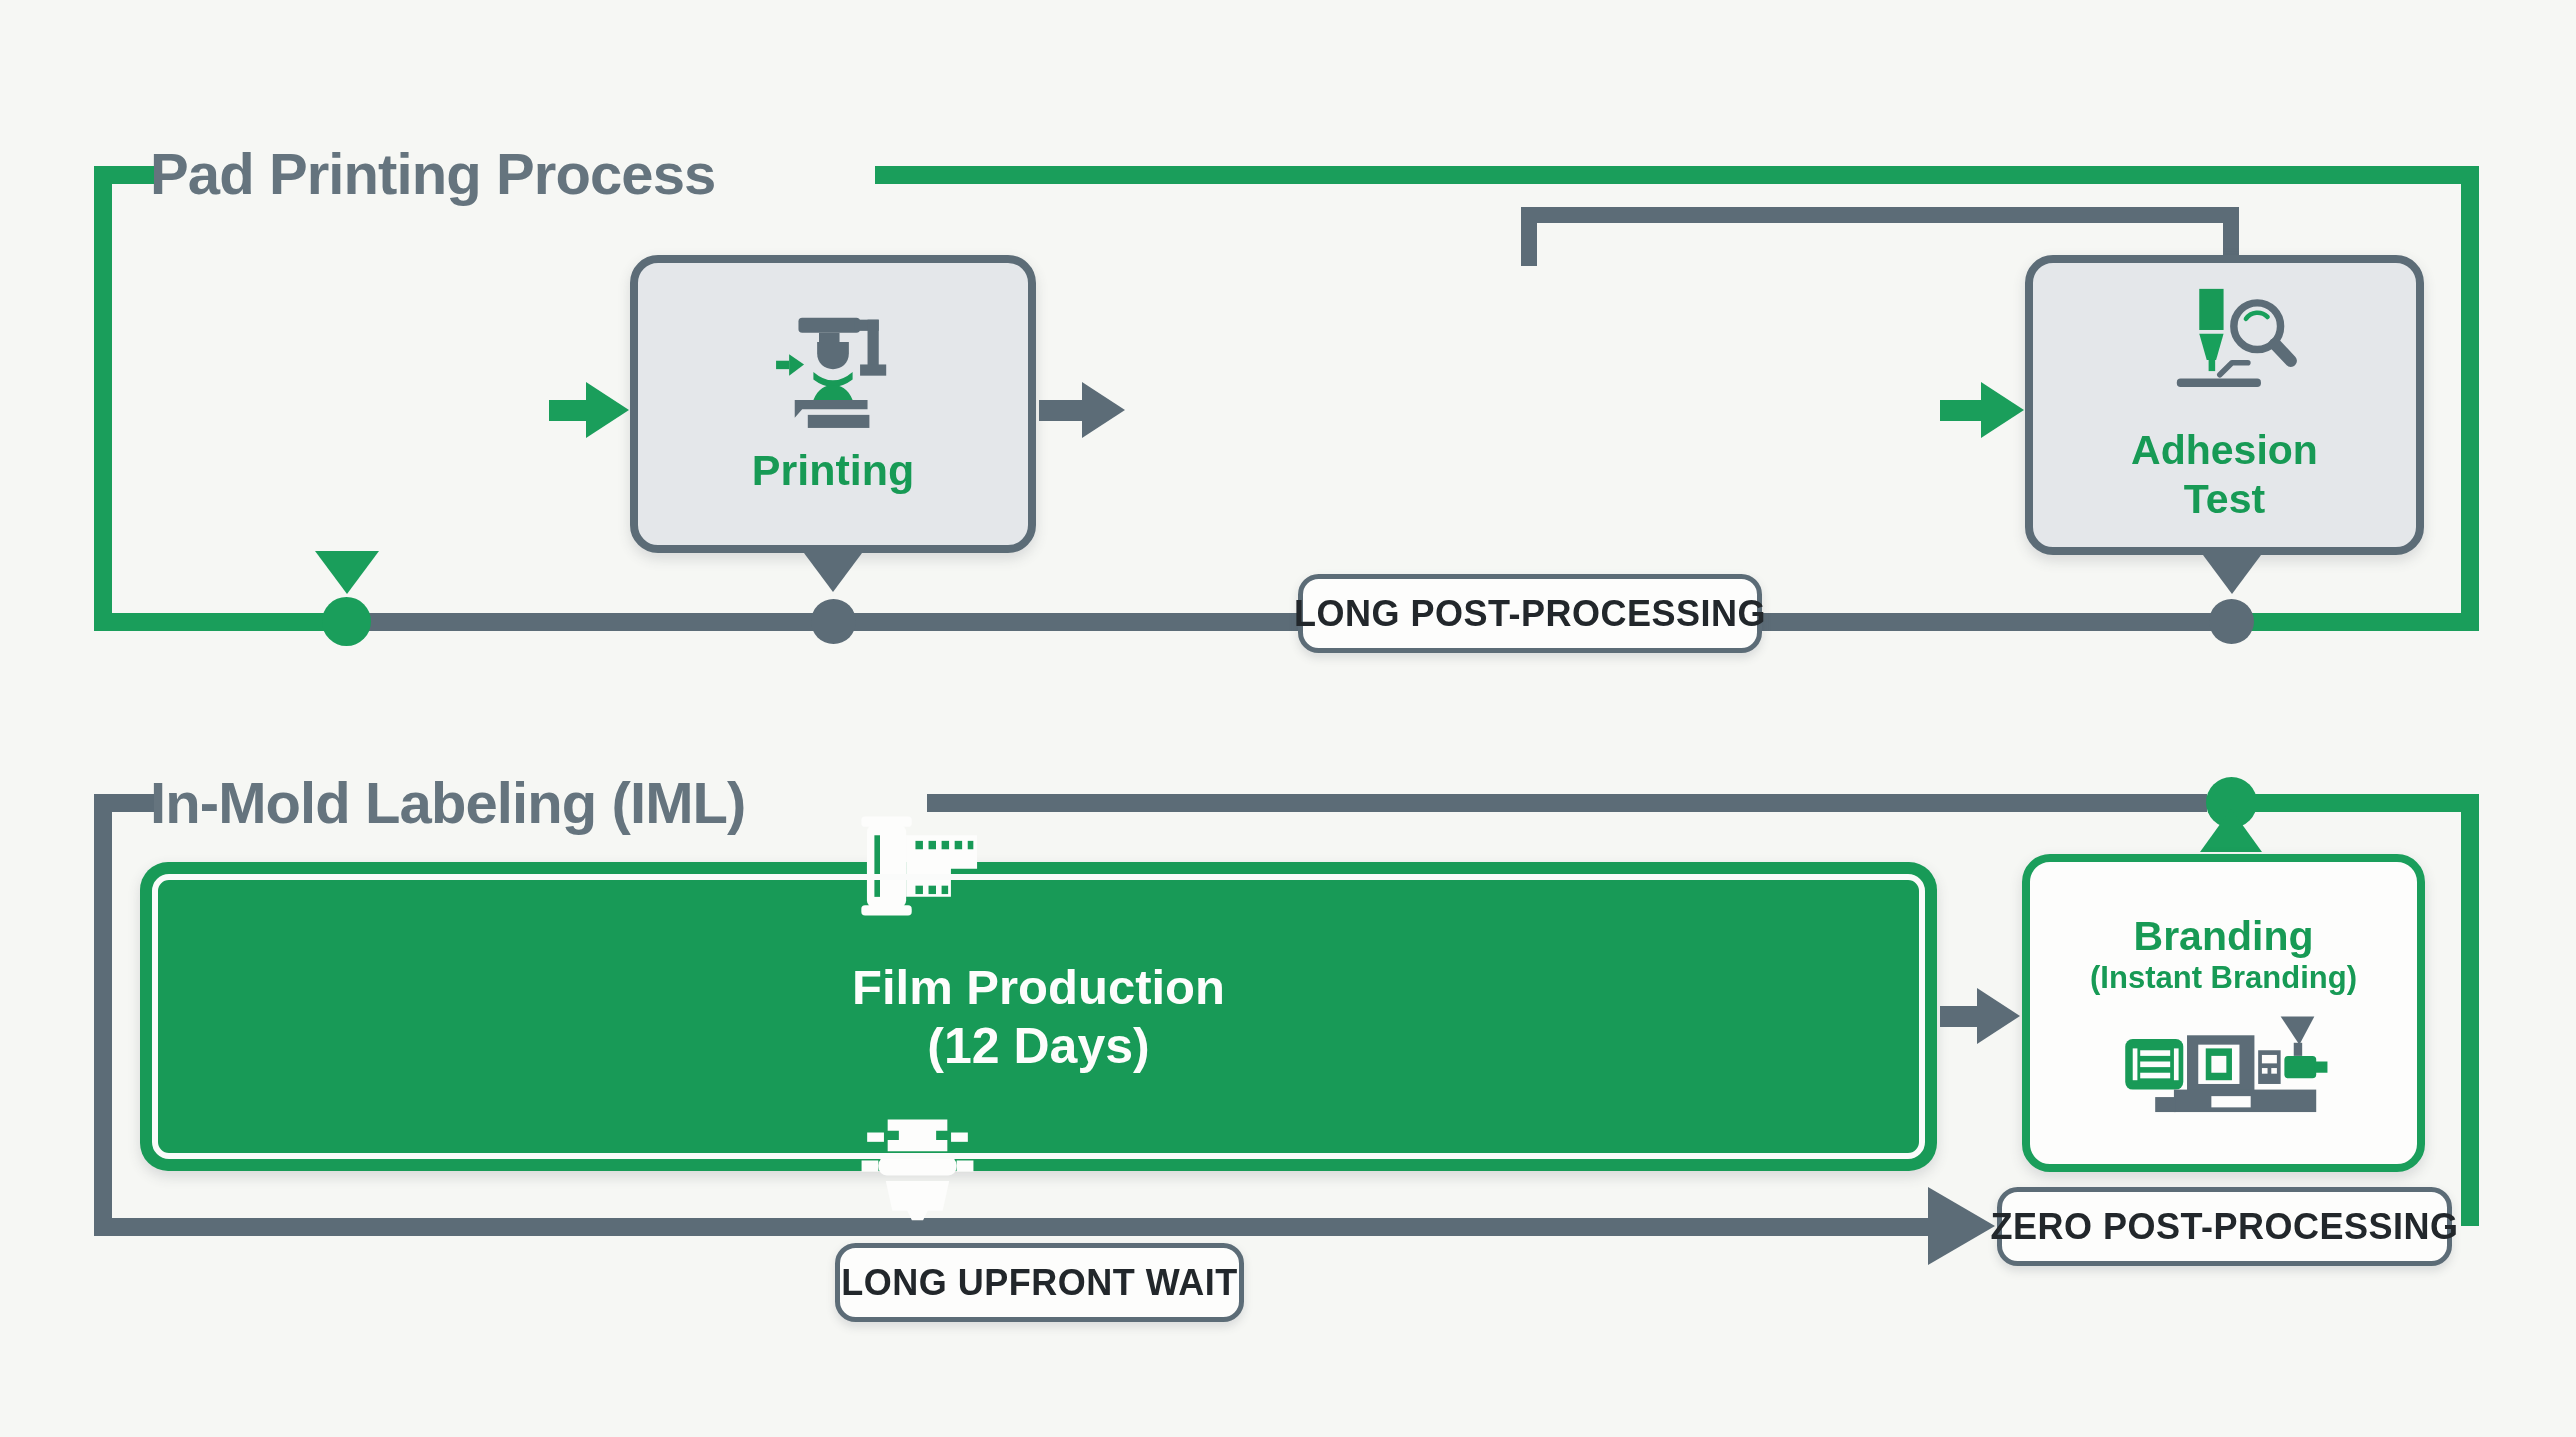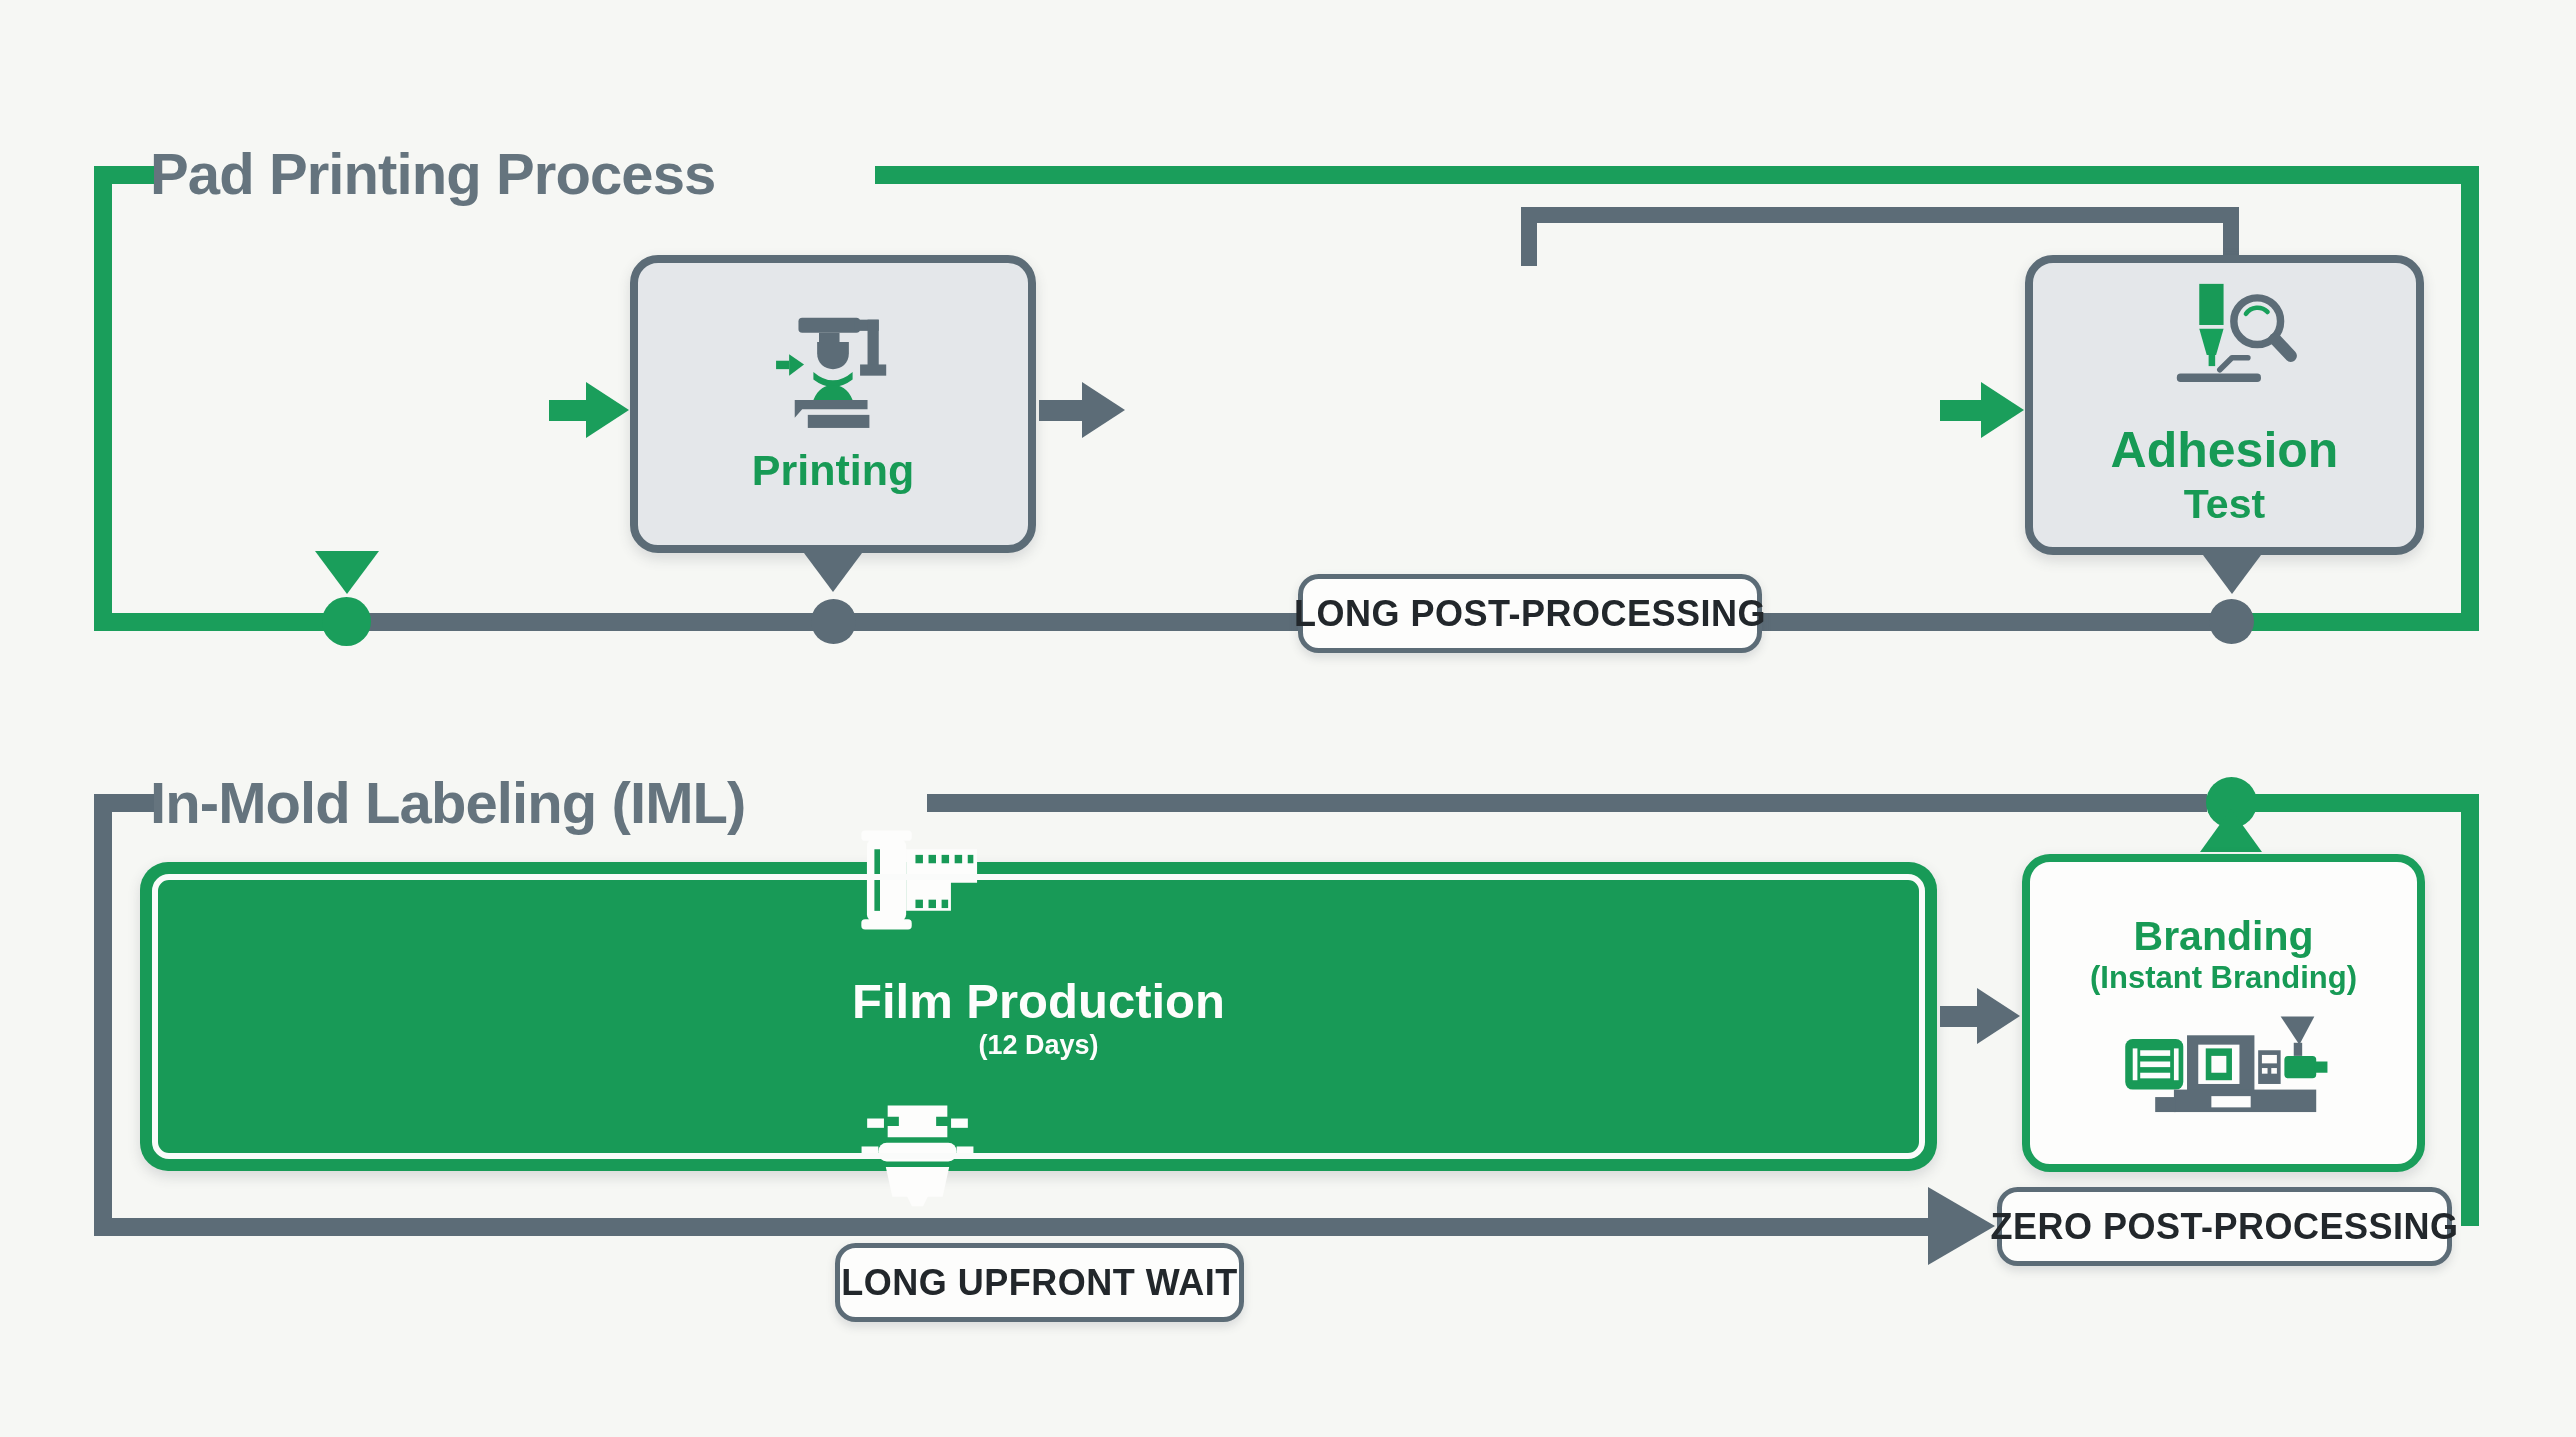--- a/index.html
+++ b/index.html
@@ -96,21 +96,21 @@
     <svg class="icon" width="159" height="114" viewBox="0 0 170 122">
       <rect x="58" y="2" width="26" height="44" fill="#189A57"></rect>
       <polygon points="58,50 84,50 76,78 66,78" fill="#18A05B"></polygon>
       <rect x="68" y="78" width="7" height="12" fill="#18A05B"></rect>
       <path d="M80,94 l13,-13 h17" stroke="#5C6C77" stroke-width="6" fill="none" stroke-linecap="round" stroke-linejoin="round"></path>
       <rect x="34" y="98" width="90" height="9" rx="4" fill="#5C6C77"></rect>
       <circle cx="120" cy="42" r="25" fill="none" stroke="#5C6C77" stroke-width="8"></circle>
       <path d="M108,34 a15,15 0 0 1 23,-2" stroke="#18A05B" stroke-width="5" fill="none" stroke-linecap="round"></path>
       <line x1="139" y1="61" x2="156" y2="79" stroke="#5C6C77" stroke-width="13" stroke-linecap="round"></line>
     </svg>
-    <div class="lbl green" style="font-size:50px;margin-top:25px;">Adhesion</div>
+    <div class="lbl green" style="font-size:41px;margin-top:25px;">Adhesion</div>
     <div class="lbl green" style="font-size:41px;">Test</div>
   </div>
   <div class="tail-down" style="left:2200px;top:551px;border-top:43px solid #5C6C77;"></div>
 
   <div class="badge" style="left:1298px;top:574px;width:464px;height:79px;">LONG POST-PROCESSING</div>
 
   <div class="section-title" style="left:150px;top:763px;">In-Mold Labeling (IML)</div>
 
   <div class="seg slate" style="left:94px;top:794px;width:60px;height:18px;"></div>
   <div class="seg slate" style="left:94px;top:794px;width:18px;height:442px;"></div>
@@ -134,21 +134,21 @@
           <rect x="82" y="32" width="8" height="9" fill="#189A57"></rect>
         <rect x="96" y="32" width="8" height="9" fill="#189A57"></rect>
           <rect x="110" y="32" width="8" height="9" fill="#189A57"></rect>
         <rect x="124" y="32" width="6" height="9" fill="#189A57"></rect>
         <rect x="68" y="80" width="8" height="9" fill="#189A57"></rect>
           <rect x="82" y="80" width="8" height="9" fill="#189A57"></rect>
         <rect x="96" y="80" width="7" height="9" fill="#189A57"></rect>
       </svg>
       <div style="text-align:center;">
         <div class="lbl white" style="font-size:49px;">Film Production</div>
-        <div class="lbl white" style="font-size:27px;">(12 Days)</div>
+        <div class="lbl white" style="font-size:50px;">(12 Days)</div>
       </div>
       <svg class="icon" width="131" height="110" viewBox="0 0 140 118">
         <rect x="16" y="22" width="18" height="10" fill="#FDFDFC"></rect>
           <rect x="106" y="22" width="18" height="10" fill="#FDFDFC"></rect>
         <path d="M38,8 h64 v12 h-12 v10 h12 v12 h-64 v-12 h12 v-10 h-12 z" fill="#FDFDFC"></path>
         <rect x="28" y="48" width="84" height="20" rx="9" fill="#FDFDFC"></rect>
         <rect x="10" y="52" width="18" height="12" fill="#FDFDFC"></rect>
           <rect x="112" y="52" width="18" height="12" fill="#FDFDFC"></rect>
         <path d="M36,74 h68 l-7,32 h-16 l-5,10 h-12 l-5,-10 h-16 z" fill="#FDFDFC"></path>
       </svg>

